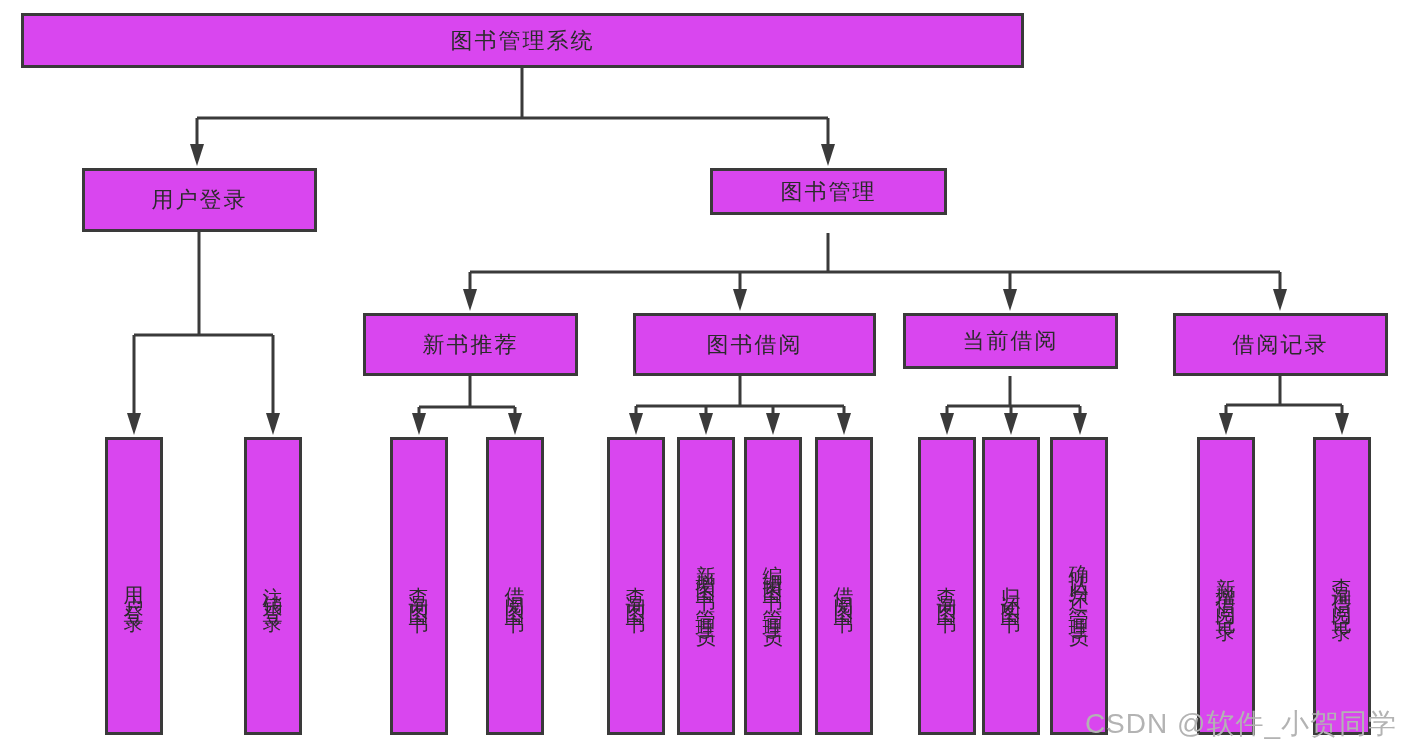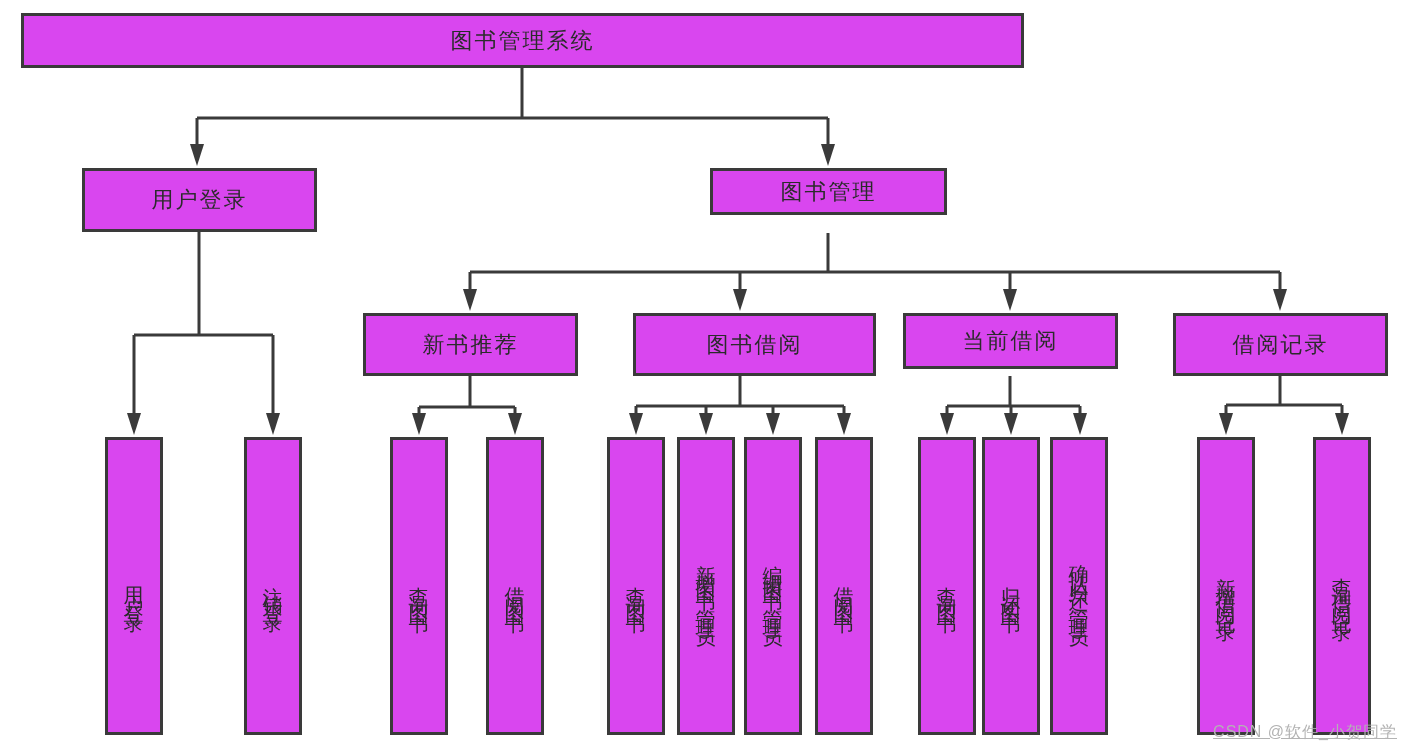--- a/index.html
+++ b/index.html
@@ -23,23 +23,22 @@
   }
   .hbox{font-size:22px;letter-spacing:2px;}
   .vbox{
     font-size:20px;line-height:1;
     writing-mode:vertical-rl;text-orientation:mixed;
     letter-spacing:9px;
     padding-top:6px;
   }
   .watermark{
     position:absolute;right:8px;bottom:4px;
-    color:var(--wm);font-size:16px;letter-spacing:1px;
+    color:var(--wm);font-size:28px;letter-spacing:1px;
     white-space:nowrap;
-    text-decoration:underline;
   }
 </style>
 </head>
 <body>
 
 <div id="stage">
 
   <svg id="wires" width="1405" height="747" viewBox="0 0 1405 747">
     <g stroke="#3a3a3a" stroke-width="3" fill="none">
       <path d="M522,68 V118 M197,118 H828 M197,118 V150 M828,118 V150"></path>

